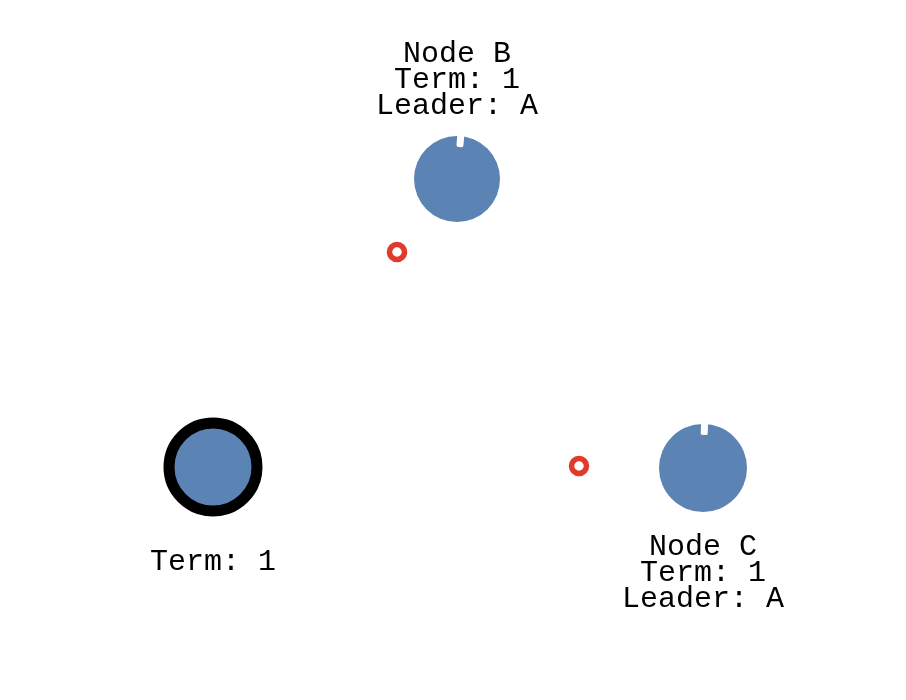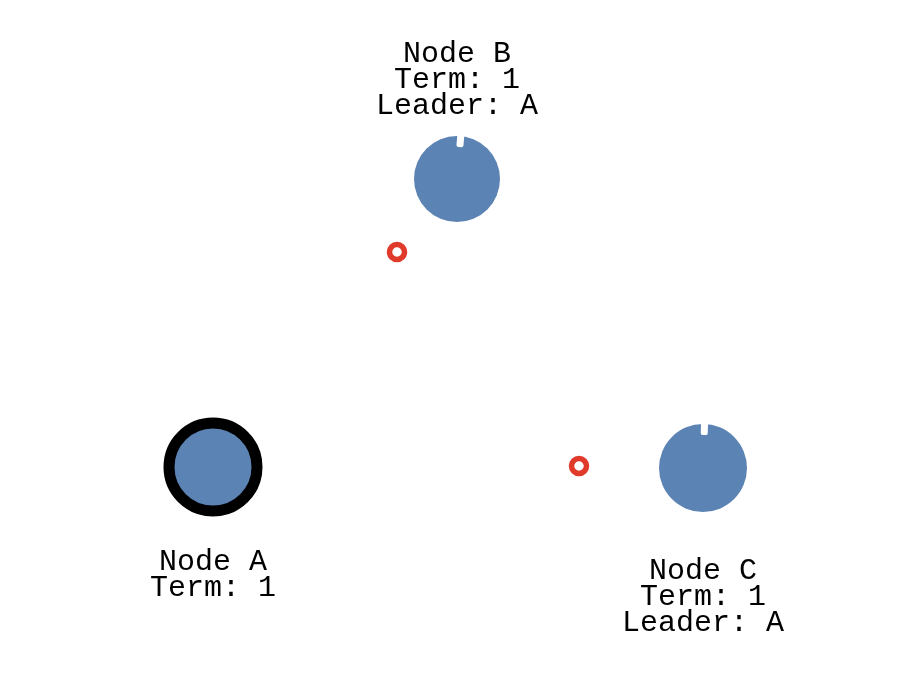--- a/index.html
+++ b/index.html
@@ -68,24 +68,23 @@
     <circle class="message-ring" cx="579" cy="466" r="7.5"></circle>
   </svg>
 
   <div class="node-label" style="left:457px; top:41px;">
     <div>Node B</div>
     <div>Term: 1</div>
     <div>Leader: A</div>
   </div>
 
   <div class="node-label" style="left:213px; top:549px;">
-    <div>Node A</div>
     <div>Term: 1</div>
   </div>
 
-  <div class="node-label" style="left:703px; top:558px;">
+  <div class="node-label" style="left:703px; top:534px;">
     <div>Node C</div>
     <div>Term: 1</div>
     <div>Leader: A</div>
   </div>
 
 
 </div>
 
 </body></html>

